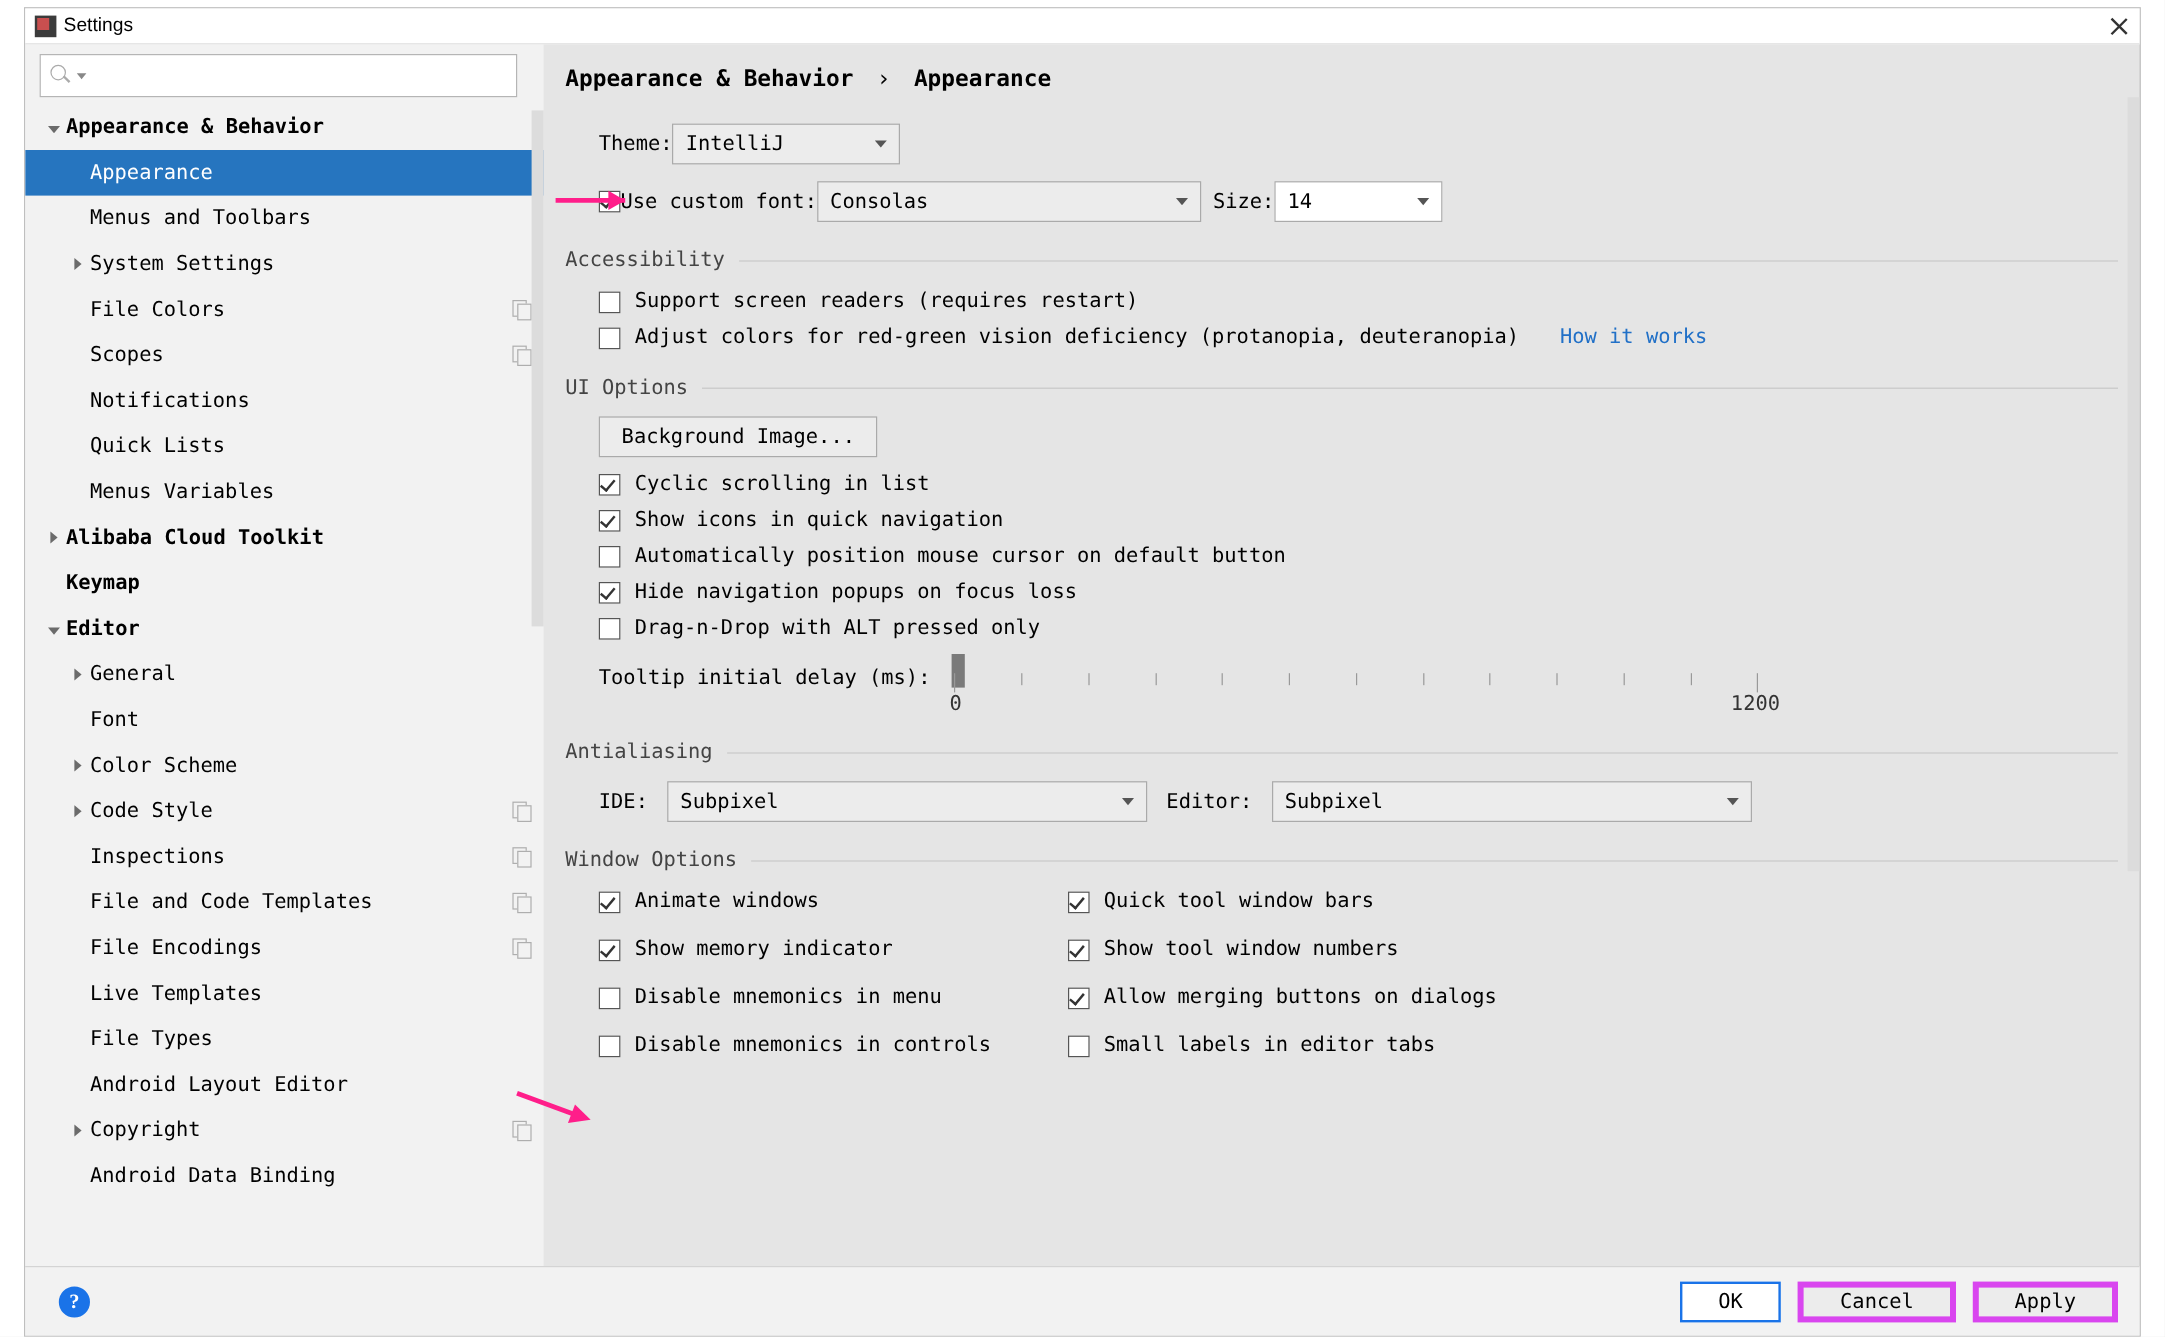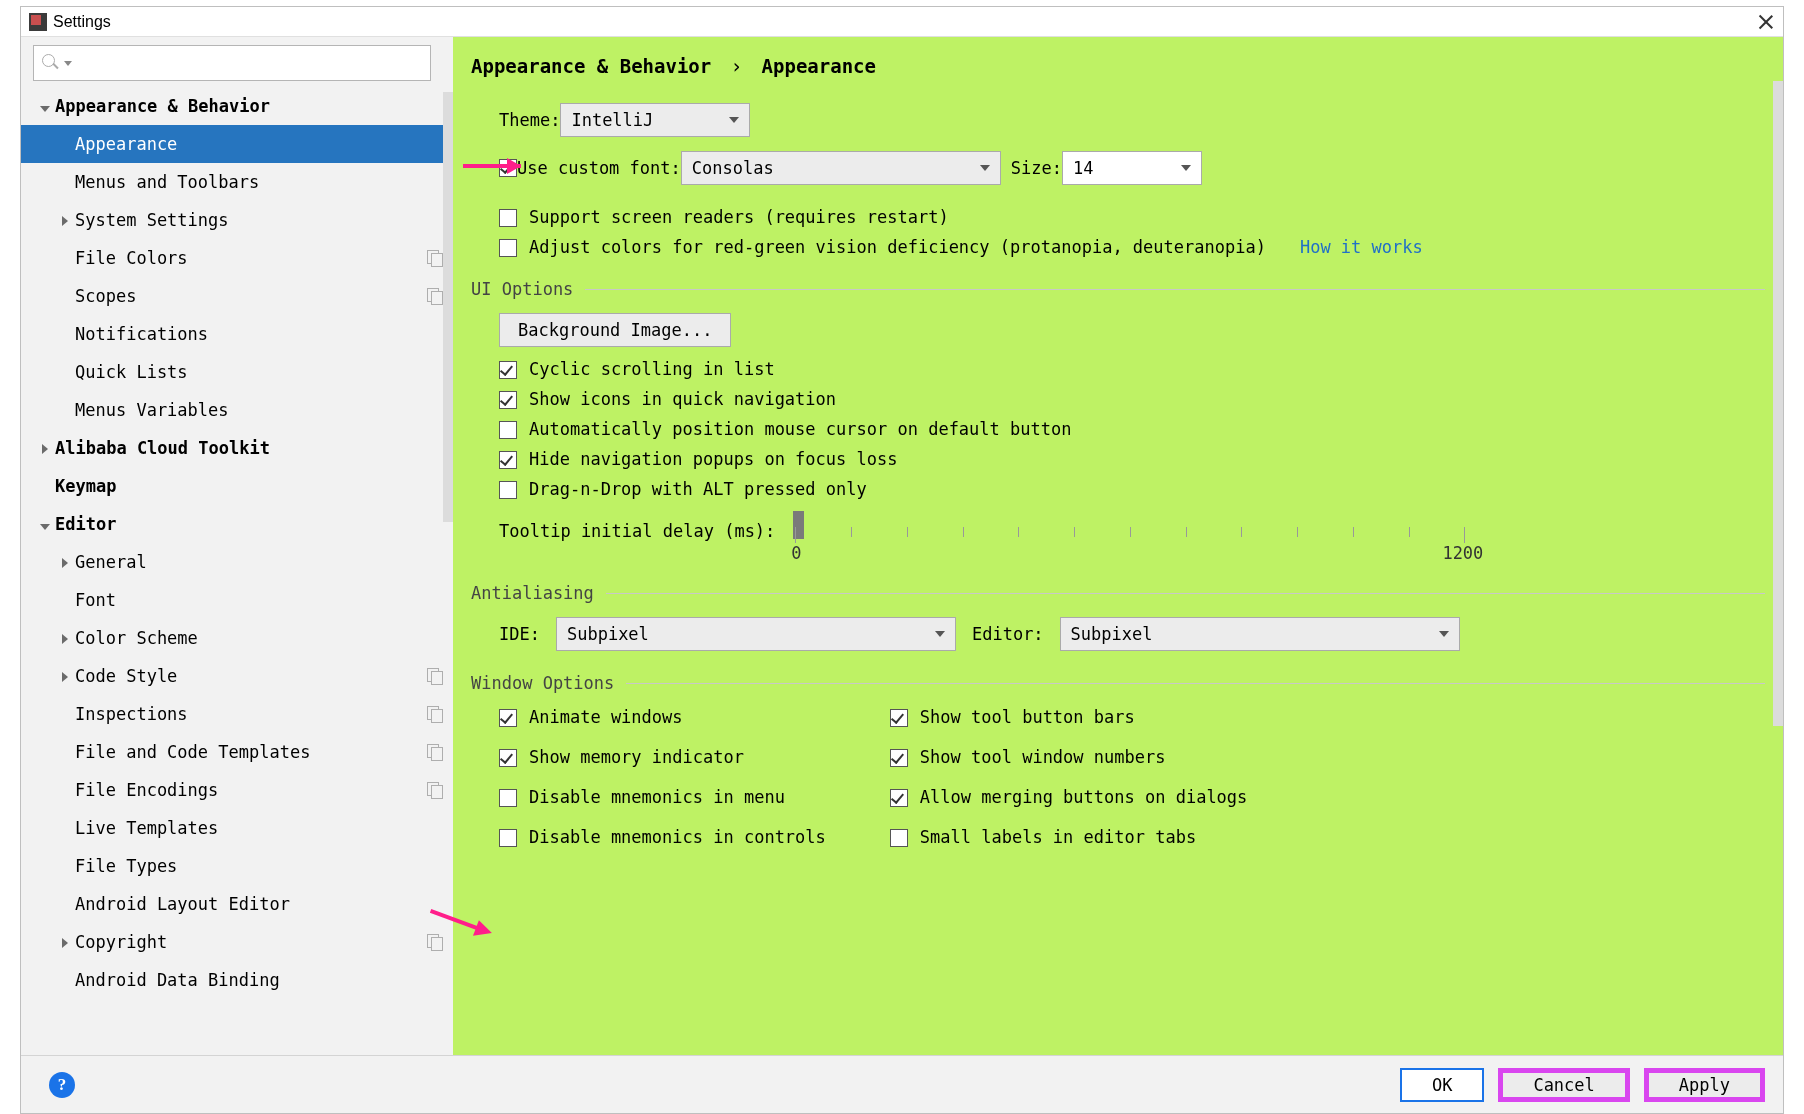--- a/index.html
+++ b/index.html
@@ -10,21 +10,21 @@
     background: #fff;
     width: 1804px;
     height: 1114px;
     position: relative;
   }
   .dialog {
     position: absolute;
     left: 20px; top: 6px;
     width: 1764px; height: 1108px;
     border: 1px solid #bfbfbf;
-    background: #bef264;
+    background: #e5e5e5;
   }
   .titlebar {
     height: 30px;
     background: #fff;
     display: flex;
     align-items: center;
     padding: 0 8px;
     border-bottom: 1px solid #e0e0e0;
   }
   .titlebar .app-icon {
@@ -405,20 +405,24 @@
           <span class="dd"></span>
         </div>
         <span class="lbl" style="margin-left:10px">Size:</span>
         <div class="combo size">
           <span>14</span>
           <span class="dd"></span>
         </div>
       </div>
 
       <div class="section">
+        <div class="section-header">
+          <span>Accessibility</span>
+          <span class="line"></span>
+        </div>
         <div class="chk-line">
           <span class="cbx"></span>
           <span>Support screen readers (requires restart)</span>
         </div>
         <div class="chk-line">
           <span class="cbx"></span>
           <span>Adjust colors for red-green vision deficiency (protanopia, deuteranopia)</span>
           <span style="width:10px"></span>
           <span class="link">How it works</span>
         </div>
@@ -519,21 +523,21 @@
                 <span>Disable mnemonics in menu</span>
               </div>
               <div class="chk-line">
                 <span class="cbx"></span>
                 <span>Disable mnemonics in controls</span>
               </div>
             </div>
           <div class="col" id="wo-right">
               <div class="chk-line">
                 <span class="cbx checked"></span>
-                <span>Show tool button bars</span>
+                <span>Quick tool window bars</span>
               </div>
               <div class="chk-line">
                 <span class="cbx checked"></span>
                 <span>Show tool window numbers</span>
               </div>
               <div class="chk-line">
                 <span class="cbx checked"></span>
                 <span>Allow merging buttons on dialogs</span>
               </div>
               <div class="chk-line">

